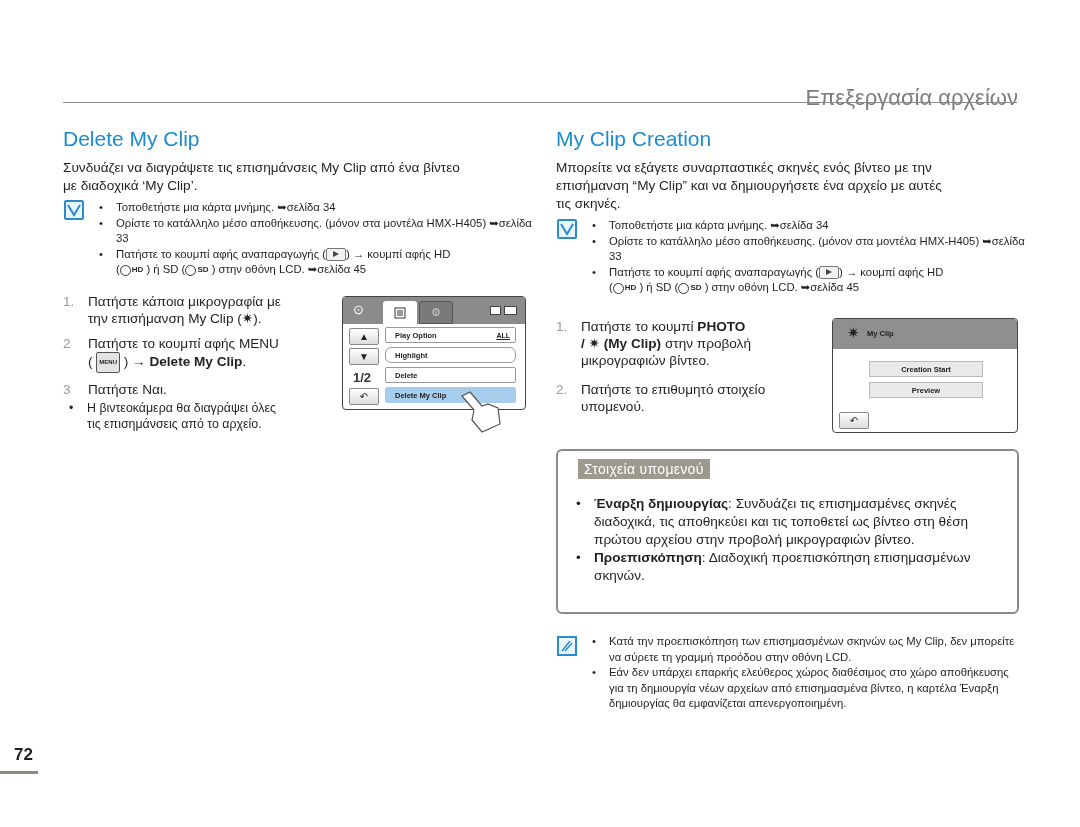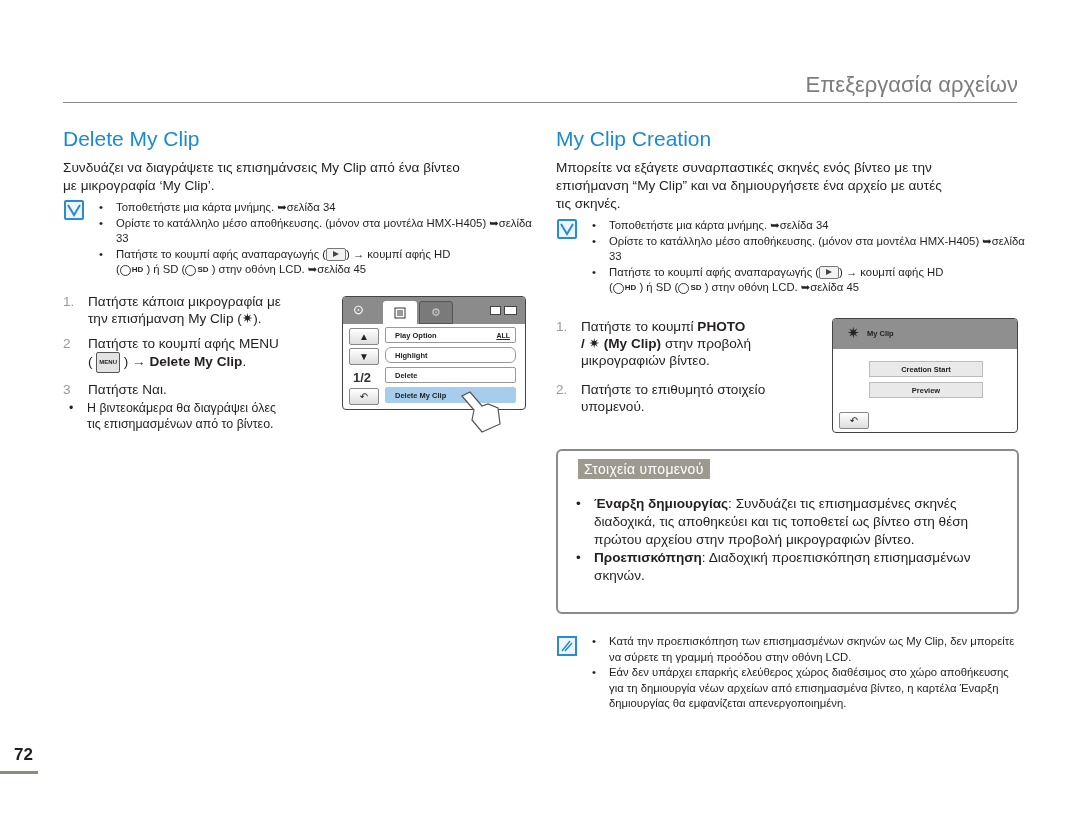--- a/index.html
+++ b/index.html
@@ -1,18 +1,18 @@
 <!DOCTYPE html>
 <html><head>
 <meta charset="utf-8">
 <style>
   html, body { margin: 0; padding: 0; background: #ffffff; }
   body { width: 1080px; height: 827px; position: relative; overflow: hidden; font-family: "Liberation Sans", sans-serif; color: #231f20; }
   .abs { position: absolute; }
-  .header-title { right: 62px; top: 72px; font-size: 22px; color: #7d7d7d; }
+  .header-title { right: 62px; top: 85px; font-size: 22px; color: #7d7d7d; }
   .header-rule { left: 63px; top: 102px; width: 954px; height: 1px; background: #8a8a8a; }
   .section-title { font-size: 21px; color: #1a8bd0; }
   .intro { font-size: 13.6px; line-height: 18px; color: #231f20; }
   .prereq { font-size: 11.3px; line-height: 15.5px; color: #231f20; }
   .prereq ul { margin: 0; padding: 0; list-style: none; }
   .prereq li { position: relative; padding-left: 20px; }
   .prereq li::before { content: "•"; position: absolute; left: 3px; }
   .check-icon { width: 20px; height: 20px; border: 2px solid #2a8bd0; border-radius: 2px; box-sizing: border-box; display: flex; align-items: center; justify-content: center; background: #eaf5fc; }
   .check-icon::after { content: ""; }
   .play-icon { display: inline-block; width: 18px; height: 11px; border: 1px solid #777; border-radius: 2px; vertical-align: middle; background: #f2f2f2; position: relative; }
@@ -44,21 +44,21 @@
 </style>
 </head>
 <body>
 
 <div class="abs header-title">Επεξεργασία αρχείων</div>
 <div class="abs header-rule"></div>
 
 <div class="abs section-title" style="left:63px; top:127px;">Delete My Clip</div>
 <div class="abs intro" style="left:63px; top:159px; width:470px;">
   <div>Συνδυάζει να διαγράψετε τις επισημάνσεις My Clip από ένα βίντεο</div>
-  <div>με μικρογραφία ‘My Clip’.</div>
+  <div>με διαδοχικά ‘My Clip’.</div>
 </div>
 
 <div class="abs check-icon" style="left:64px; top:200px;">
   <svg width="14" height="14" viewBox="0 0 14 14">
       <path d="M1 2 L7 12 L13 2" fill="none" stroke="#2a8bd0" stroke-width="2"></path>
     </svg>
 </div>
 <div class="abs prereq" style="left:96px; top:200px; width:440px;">
   <ul>
     <li>Τοποθετήστε μια κάρτα μνήμης. ➥σελίδα 34</li>
@@ -82,21 +82,21 @@
     <span class="num">2</span>
     <div>Πατήστε το κουμπί αφής MENU</div>
     <div>( <span class="menu-chip">MENU</span> <span>) → </span><b>Delete My Clip</b><span>.</span></div>
   </div>
   <div class="step" style="margin-bottom:2px;">
     <span class="num">3</span>
     <div>Πατήστε Ναι.</div>
   </div>
   <div class="sub">
     <div>Η βιντεοκάμερα θα διαγράψει όλες</div>
-    <div>τις επισημασμένων από το βίντεο.</div>
+    <div>τις επισημάνσεις από το αρχείο.</div>
   </div>
 </div>
 
 <div class="abs lcd" style="left:342px; top:296px; width:182px; height:112px;">
   <div class="lcd-top">
     <span class="abs" style="left:10px; top:5px; color:#fff; font-size:13px;">⊙</span>
     <div class="lcd-tab" style="left:40px; width:34px; background:#fff;">
       <svg width="12" height="12" viewBox="0 0 12 12">
           <rect x="1" y="1" width="10" height="10" fill="none" stroke="#333"></rect>
           <line x1="3" y1="4" x2="9" y2="4" stroke="#333"></line>

